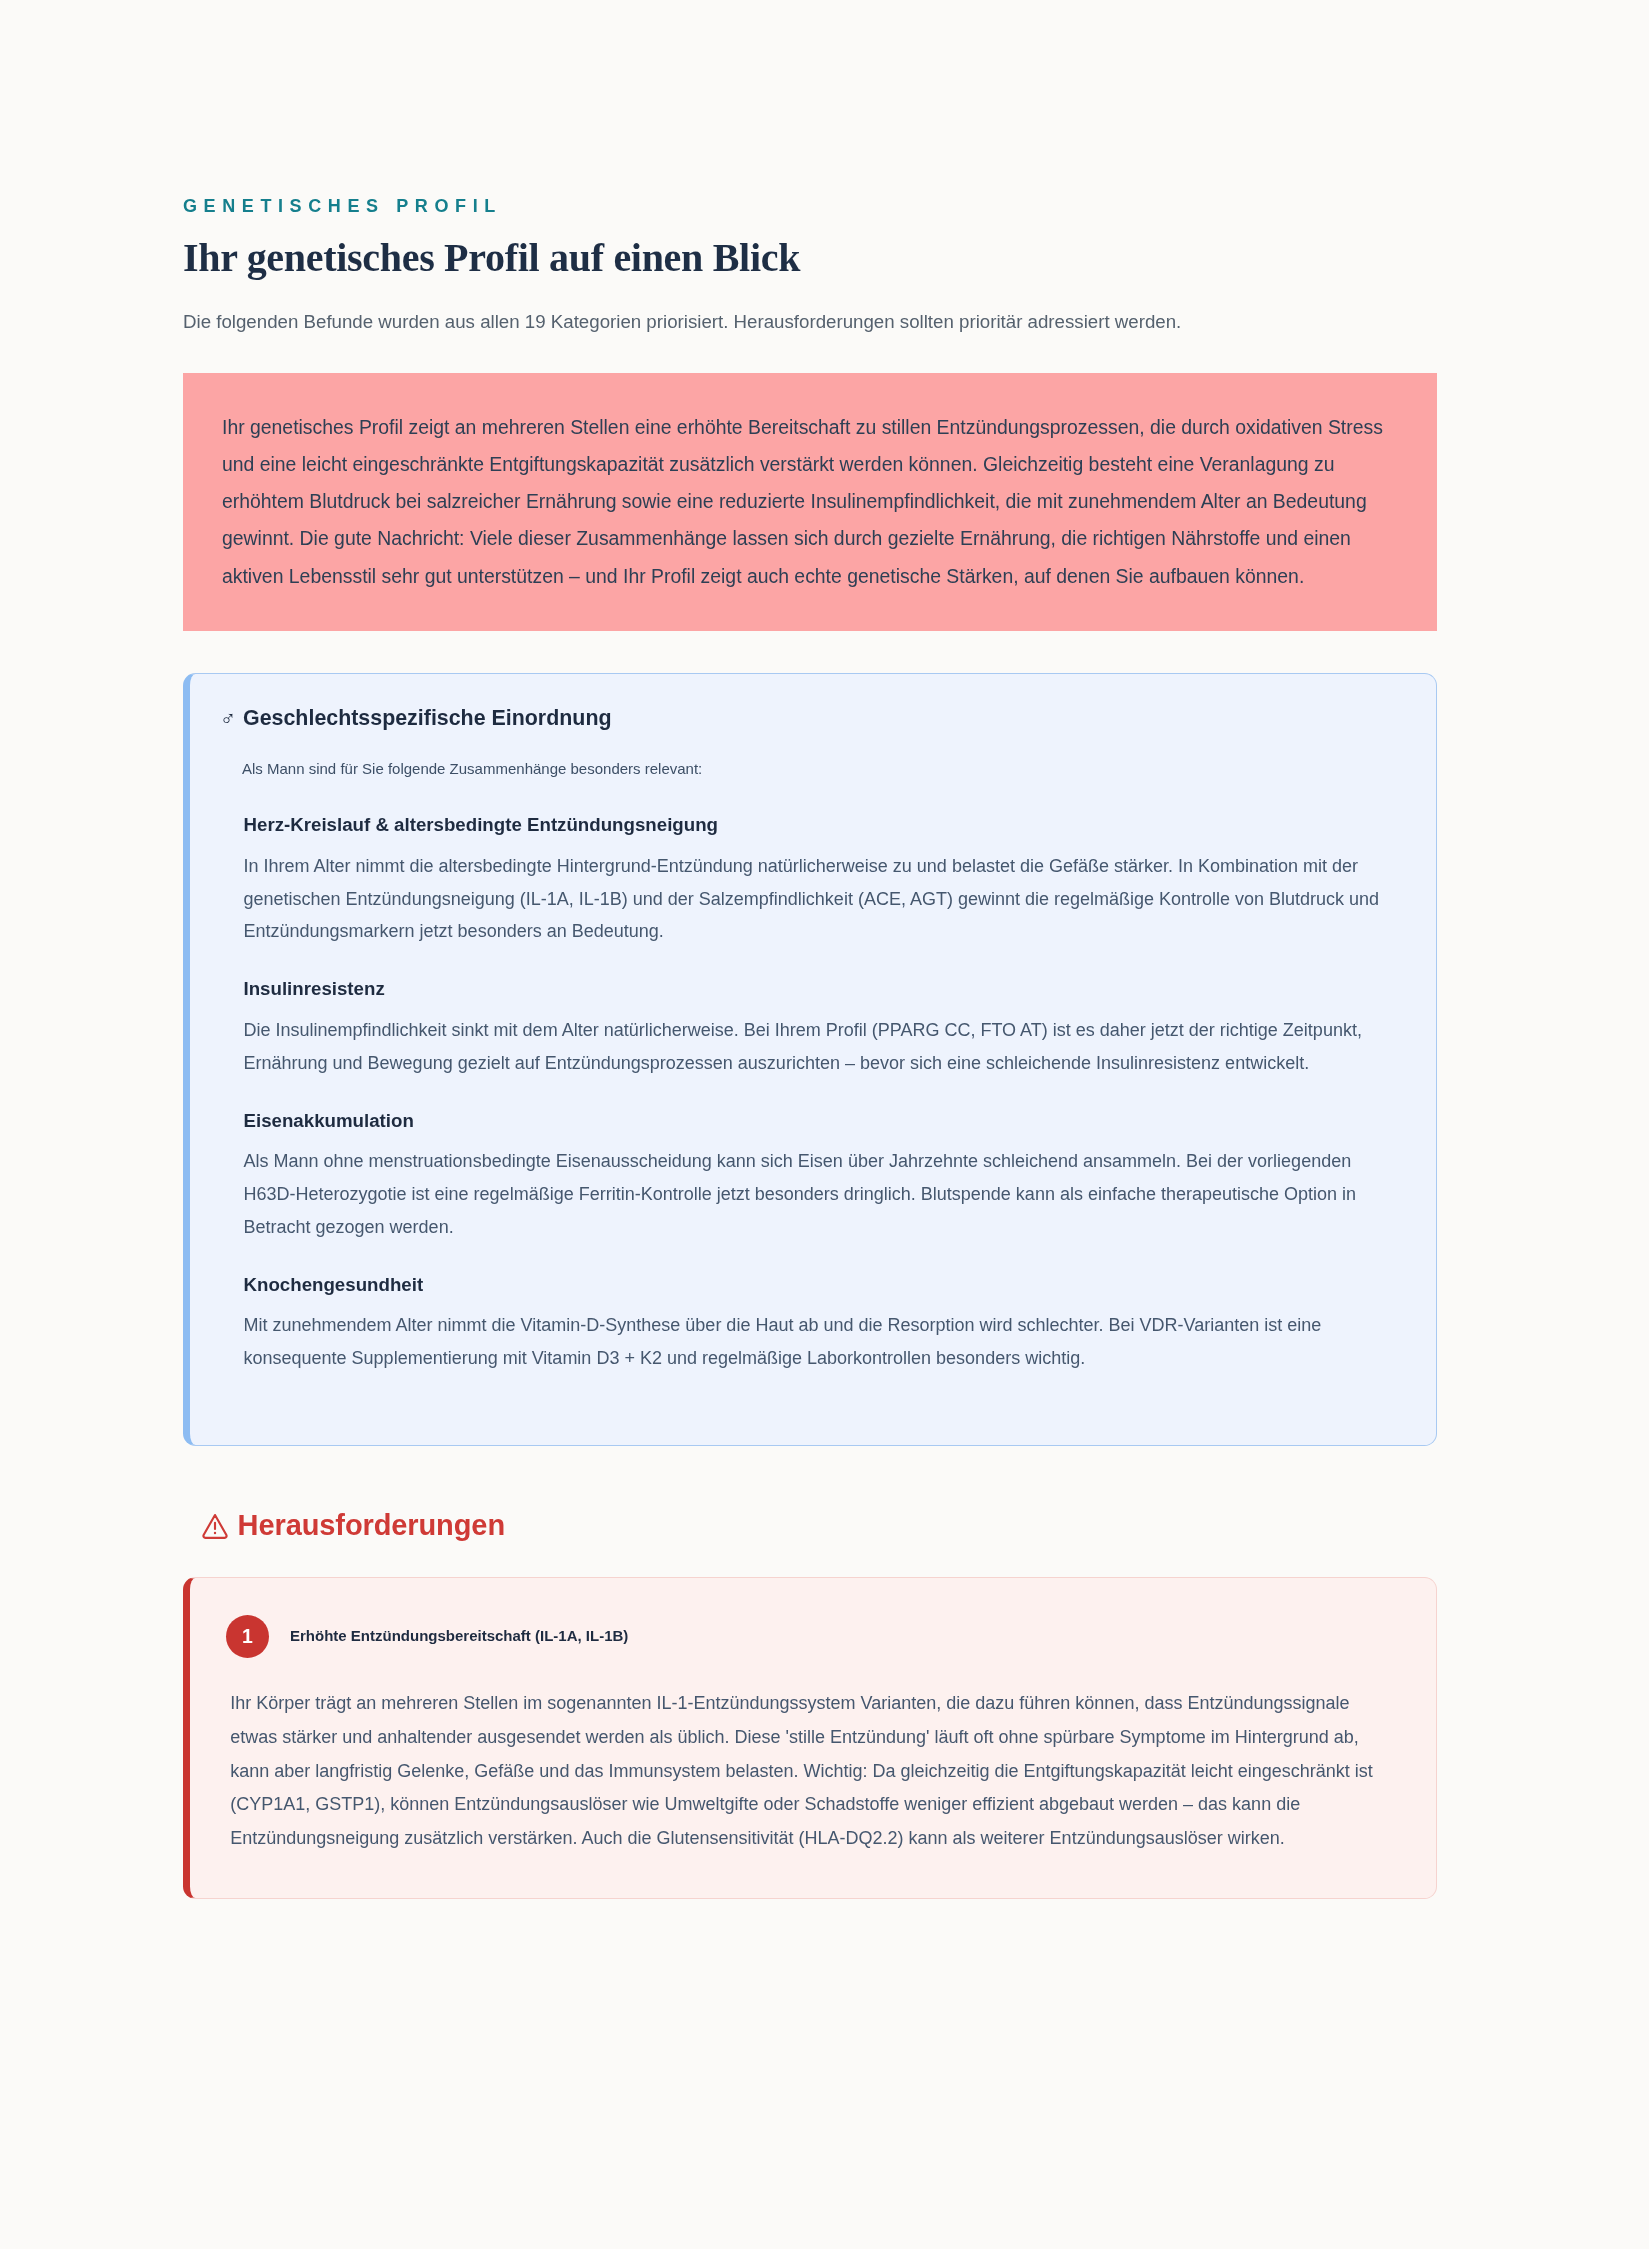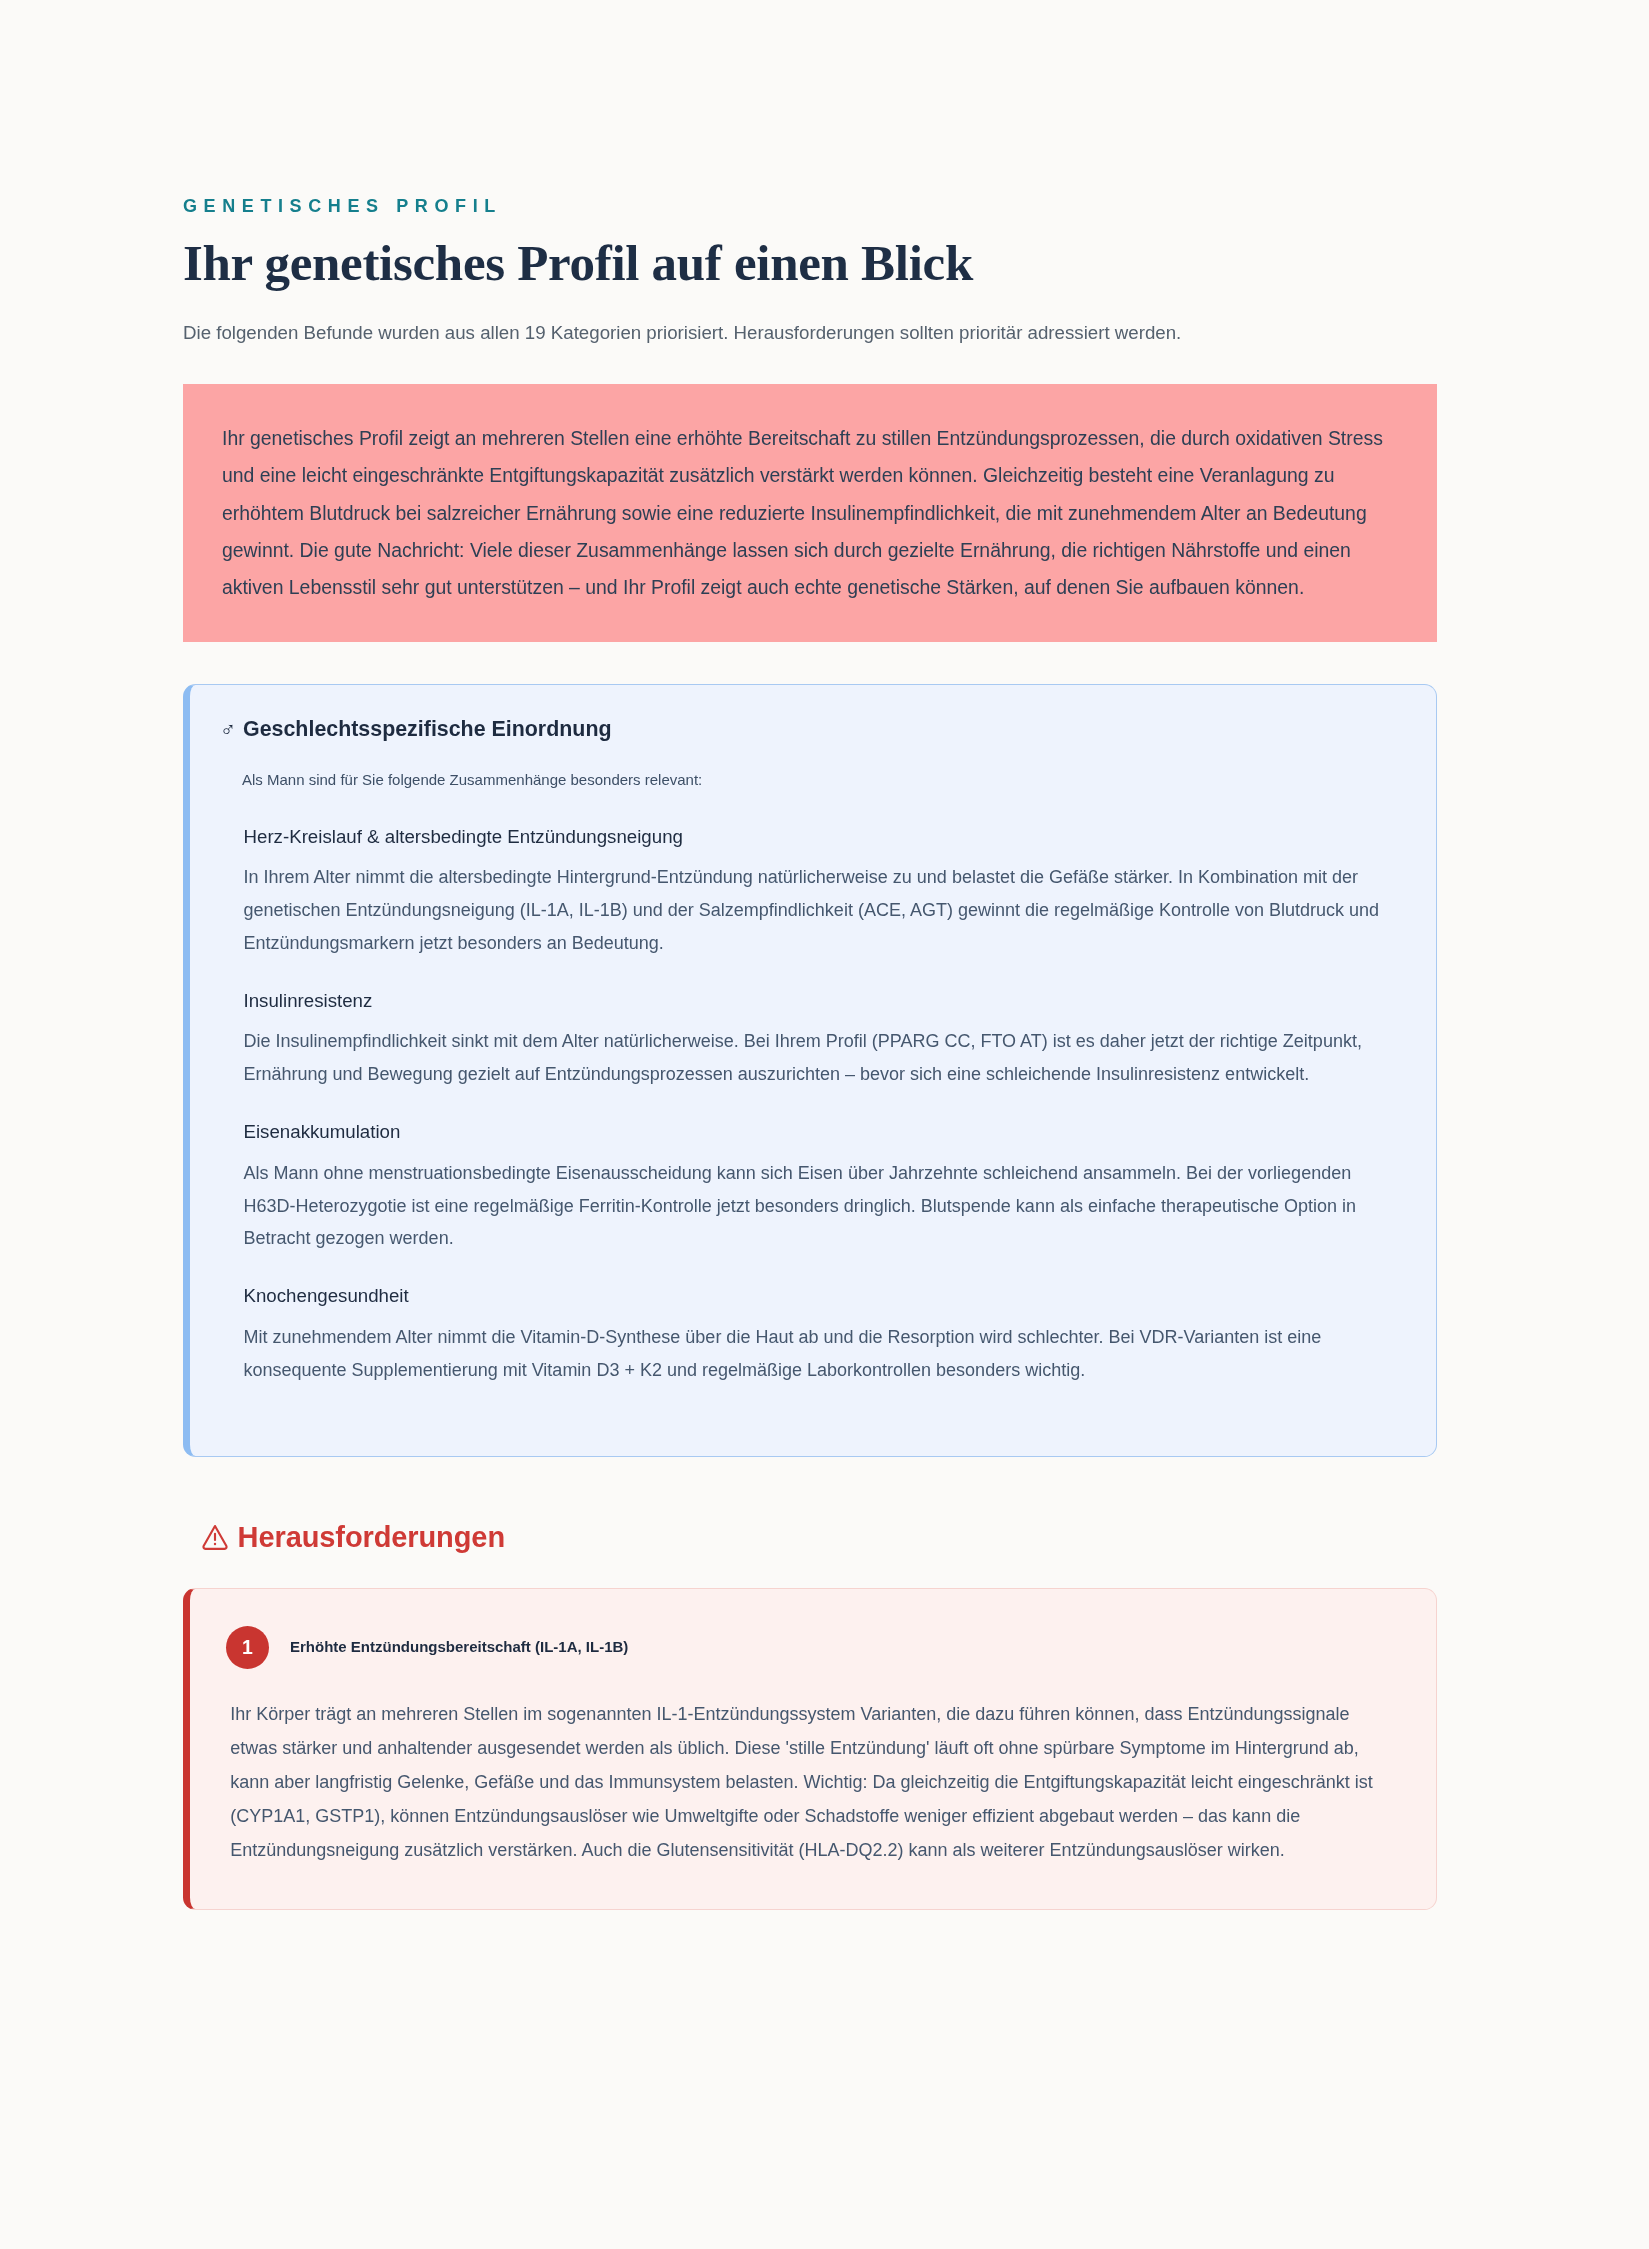--- a/index.html
+++ b/index.html
@@ -29,21 +29,21 @@
     font-weight: 600;
     letter-spacing: 6.6px;
     color: #157f8d;
     text-transform: uppercase;
     line-height: 1;
     margin: 0 0 22px 0;
   }
 
   .page-title {
     font-family: "Liberation Serif", serif;
-    font-size: 51px;
+    font-size: 40px;
     font-weight: 700;
     color: #1e2e45;
     line-height: 1.04;
     letter-spacing: -0.3px;
     margin: 0 0 29px 0;
   }
 
   .page-subtitle {
     font-size: 18.7px;
     font-weight: 400;
@@ -99,21 +99,21 @@
     color: #3d4f66;
     line-height: 1.5;
     margin: 0 0 33px 22px;
   }
   .gender-item {
     margin: 0 0 29px 23.5px;
   }
   .gender-item:last-child { margin-bottom: 16px; }
   .gender-item-title {
     font-size: 18.7px;
-    font-weight: 400;
+    font-weight: 700;
     color: #1e2b40;
     line-height: 1.3;
     margin: 0 0 12.5px 0;
   }
   .gender-item-text {
     font-size: 18px;
     color: #45576e;
     line-height: 1.82;
     margin: 0;
   }

